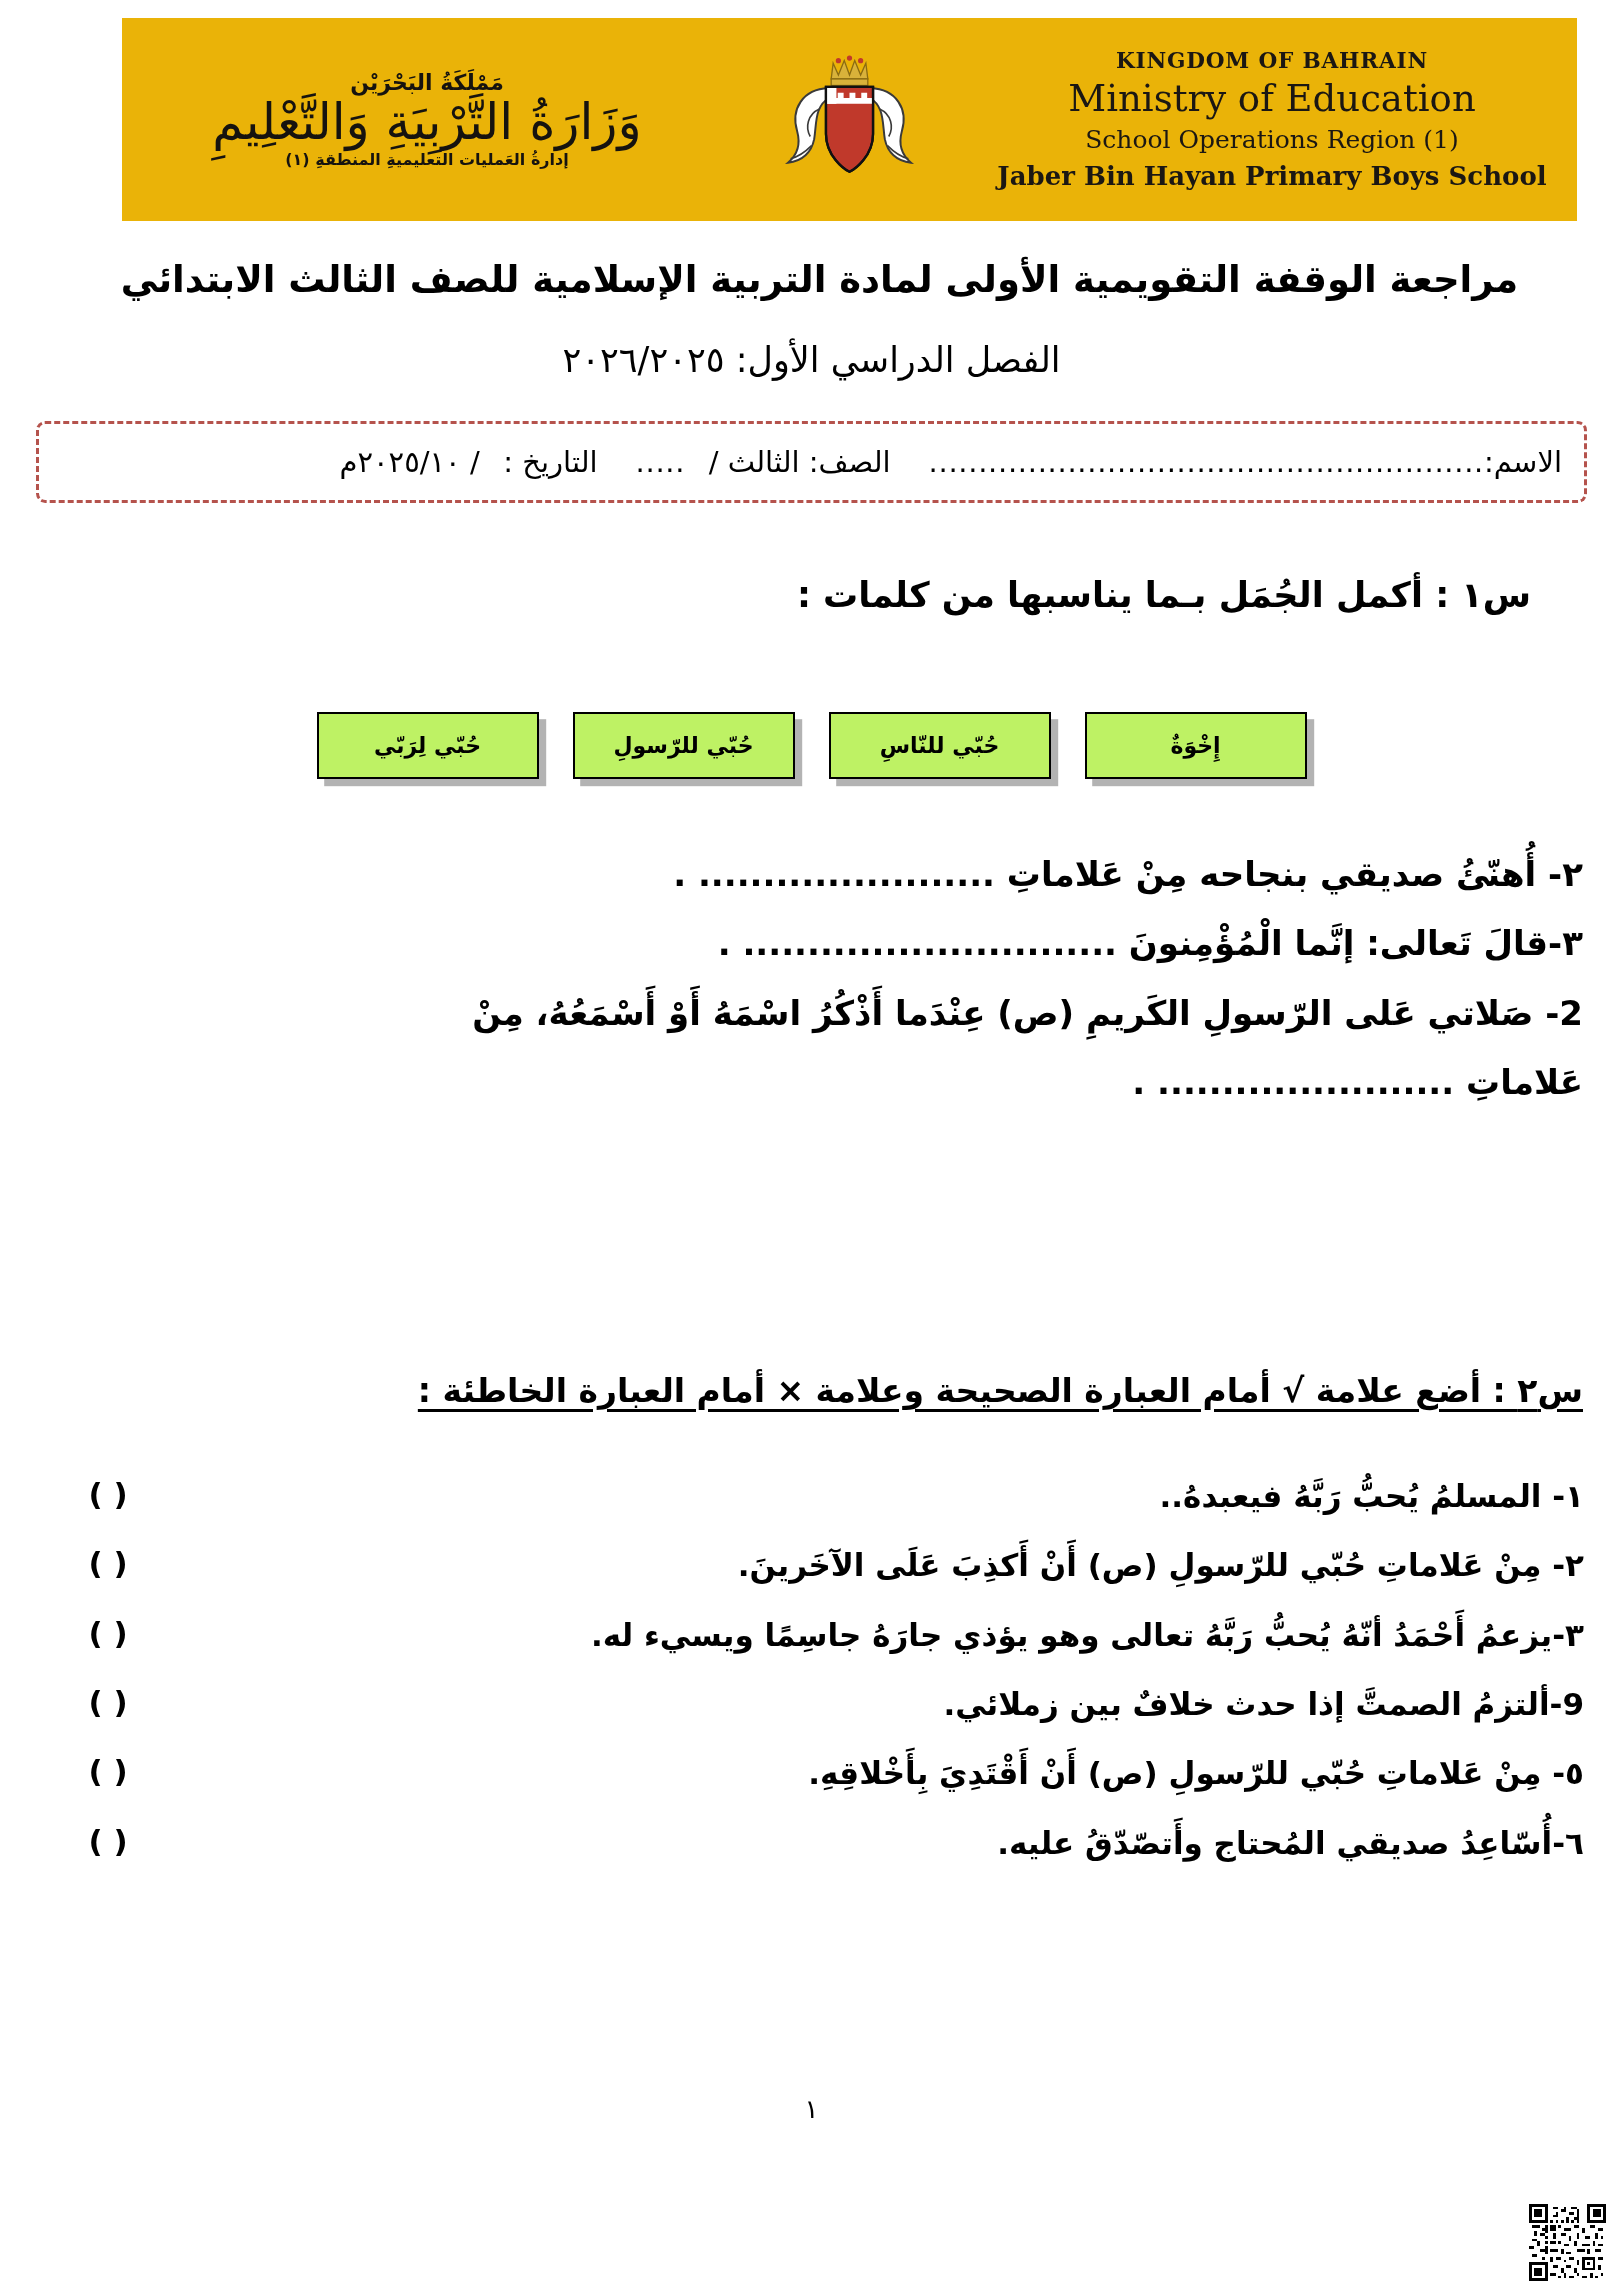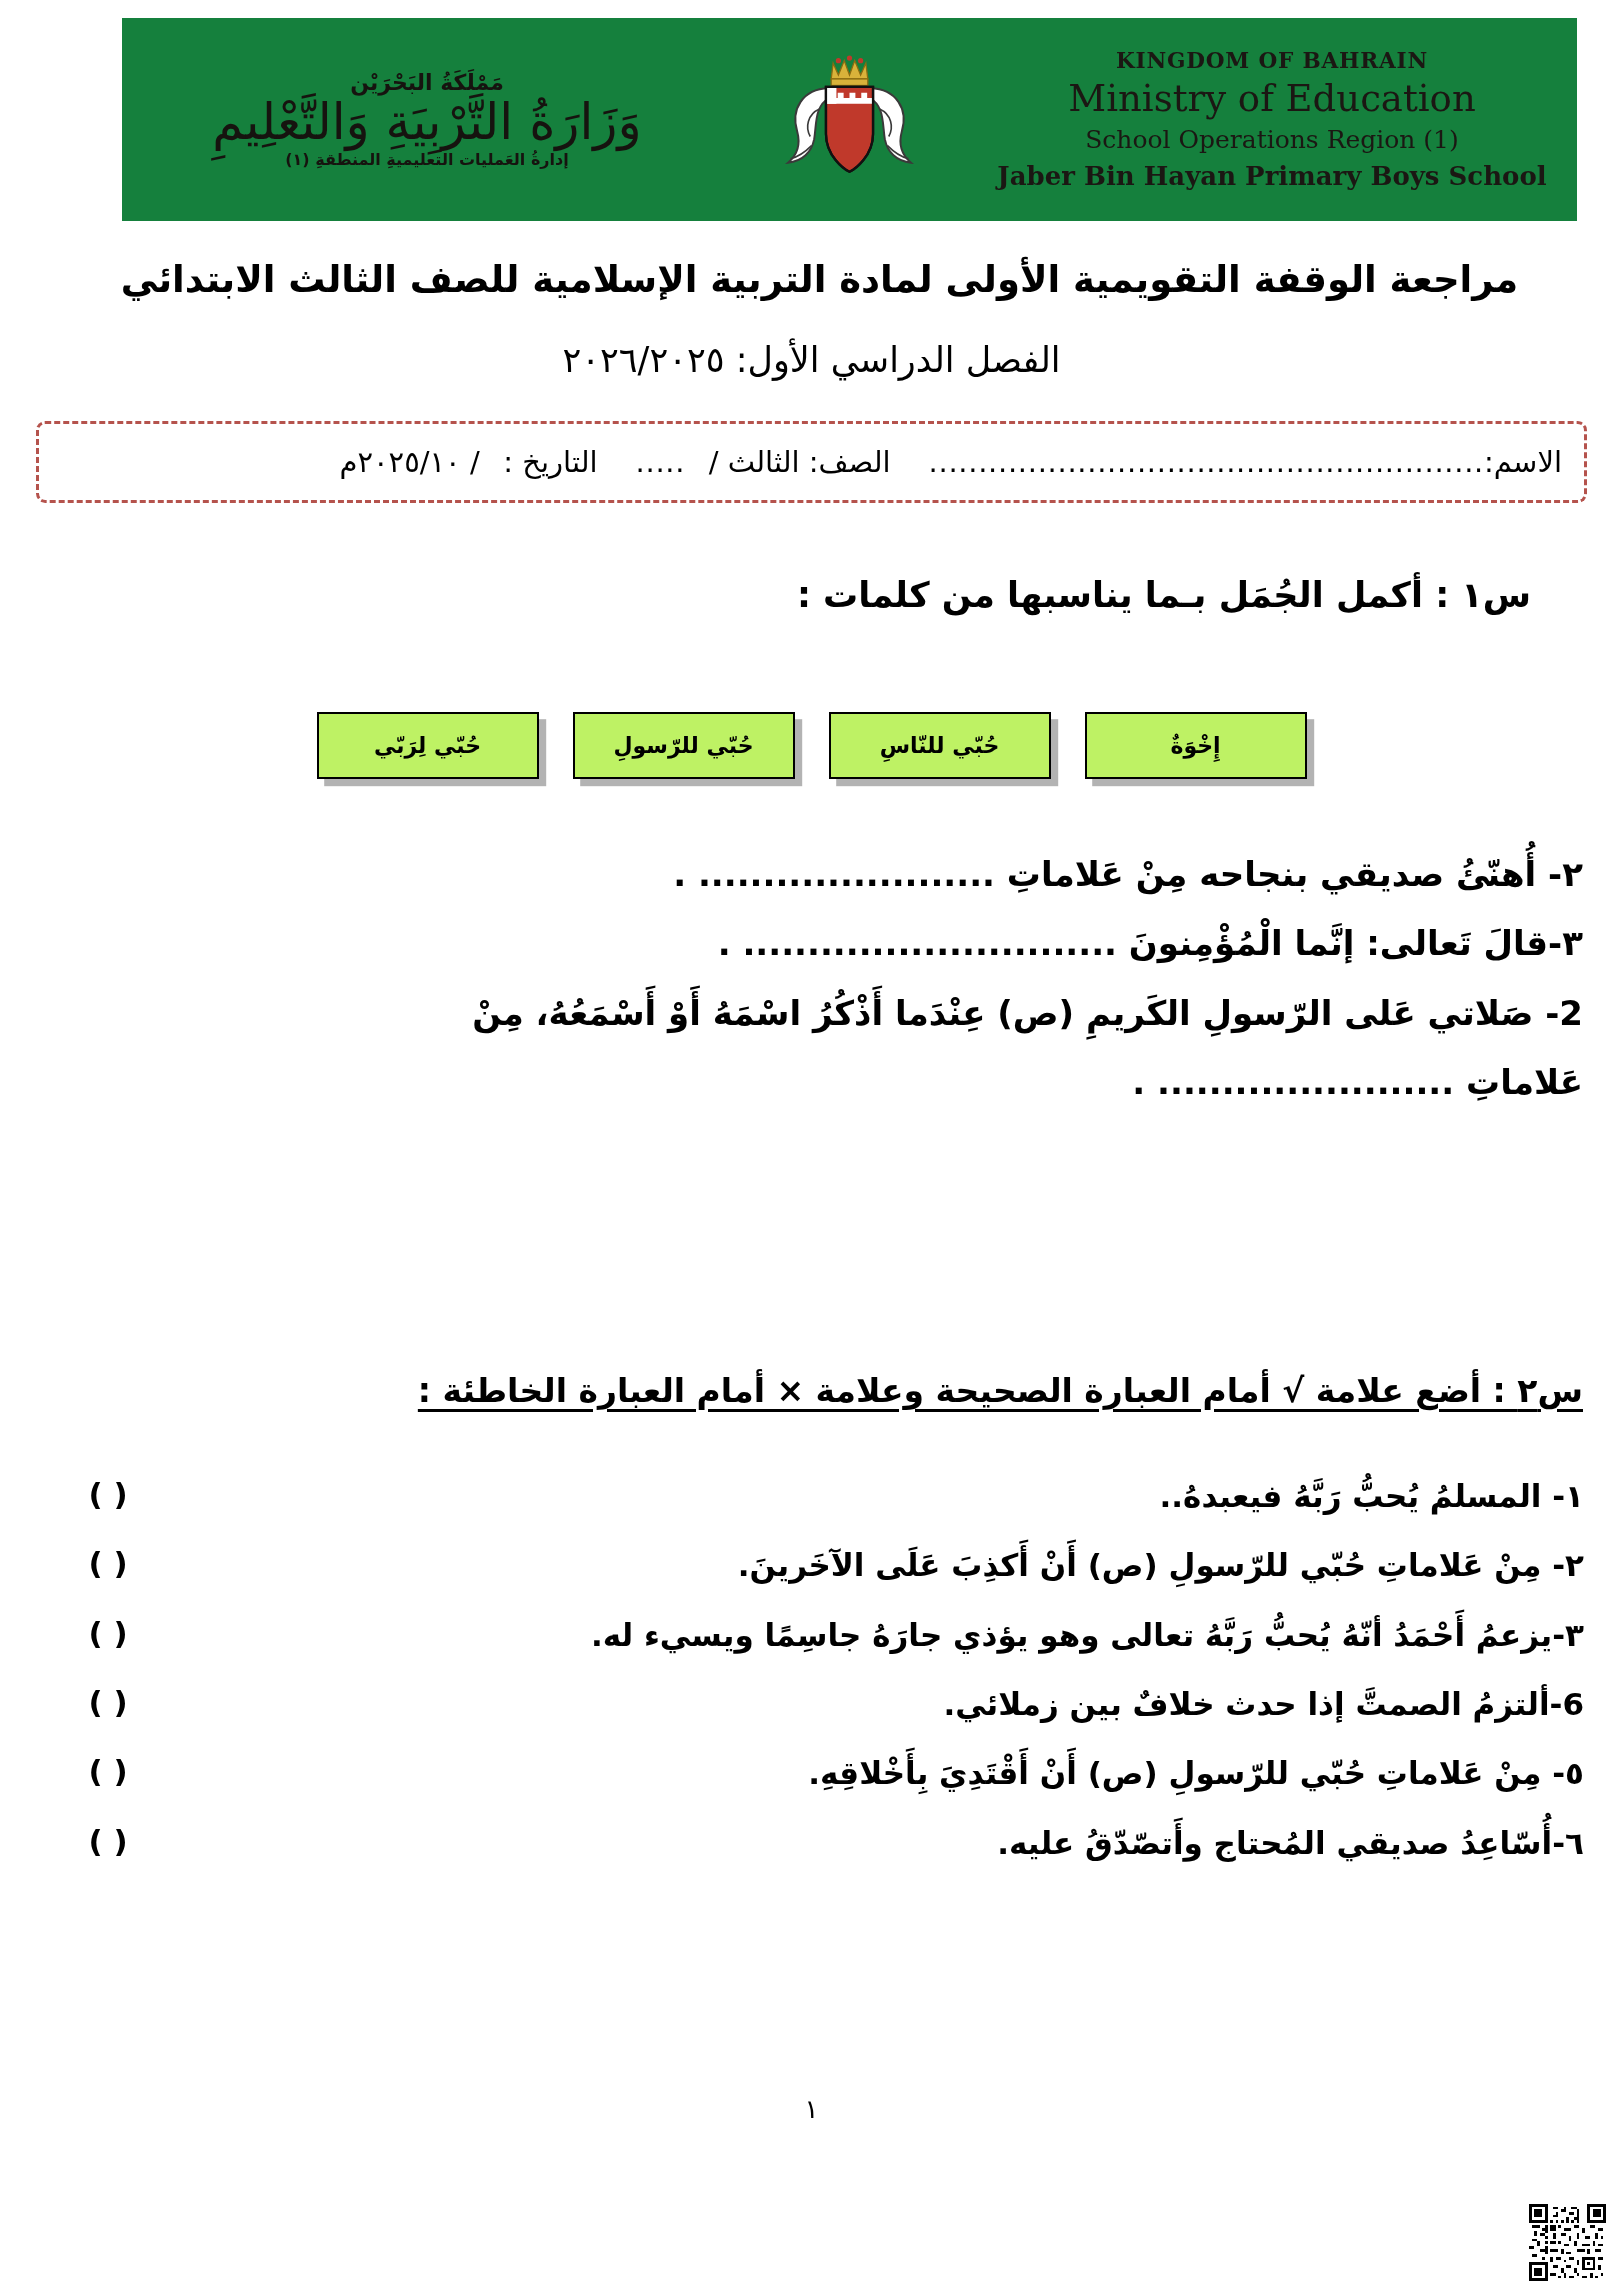--- a/index.html
+++ b/index.html
@@ -15,21 +15,21 @@
     background: #fff;
     overflow: hidden;
     box-sizing: border-box;
   }
 
   
   .letterhead {
     position: absolute;
     top: 18.3px; left: 122px;
     width: 1455px; height: 203px;
-    background: #15803d;
+    background: #eab308;
     display: flex;
     flex-direction: row-reverse;
     align-items: center;
     justify-content: space-between;
     box-sizing: border-box;
     padding: 0 17px;
   }
   .lh-ar {
     width: 576px;
     text-align: center;
@@ -313,21 +313,21 @@
       <div class="q2-text">٢- مِنْ عَلاماتِ حُبّي للرّسولِ (ص) أَنْ أَكذِبَ عَلَى الآخَرينَ.</div>
       <div class="q2-paren">(          )</div>
     </div>
 
     <div class="q2-row">
       <div class="q2-text">٣-يزعمُ أَحْمَدُ أنّهُ يُحبُّ رَبَّهُ تعالى وهو يؤذي جارَهُ جاسِمًا ويسيء له.</div>
       <div class="q2-paren">(          )</div>
     </div>
 
     <div class="q2-row">
-      <div class="q2-text">6-ألتزمُ الصمتَّ إذا حدث خلافٌ بين زملائي.</div>
+      <div class="q2-text">9-ألتزمُ الصمتَّ إذا حدث خلافٌ بين زملائي.</div>
       <div class="q2-paren">(          )</div>
     </div>
 
     <div class="q2-row">
       <div class="q2-text">٥- مِنْ عَلاماتِ حُبّي للرّسولِ (ص) أَنْ أَقْتَدِيَ بِأَخْلاقِهِ.</div>
       <div class="q2-paren">(          )</div>
     </div>
 
     <div class="q2-row">
       <div class="q2-text">٦-أُسّاعِدُ صديقي المُحتاج وأَتصّدّقُ عليه.</div>

